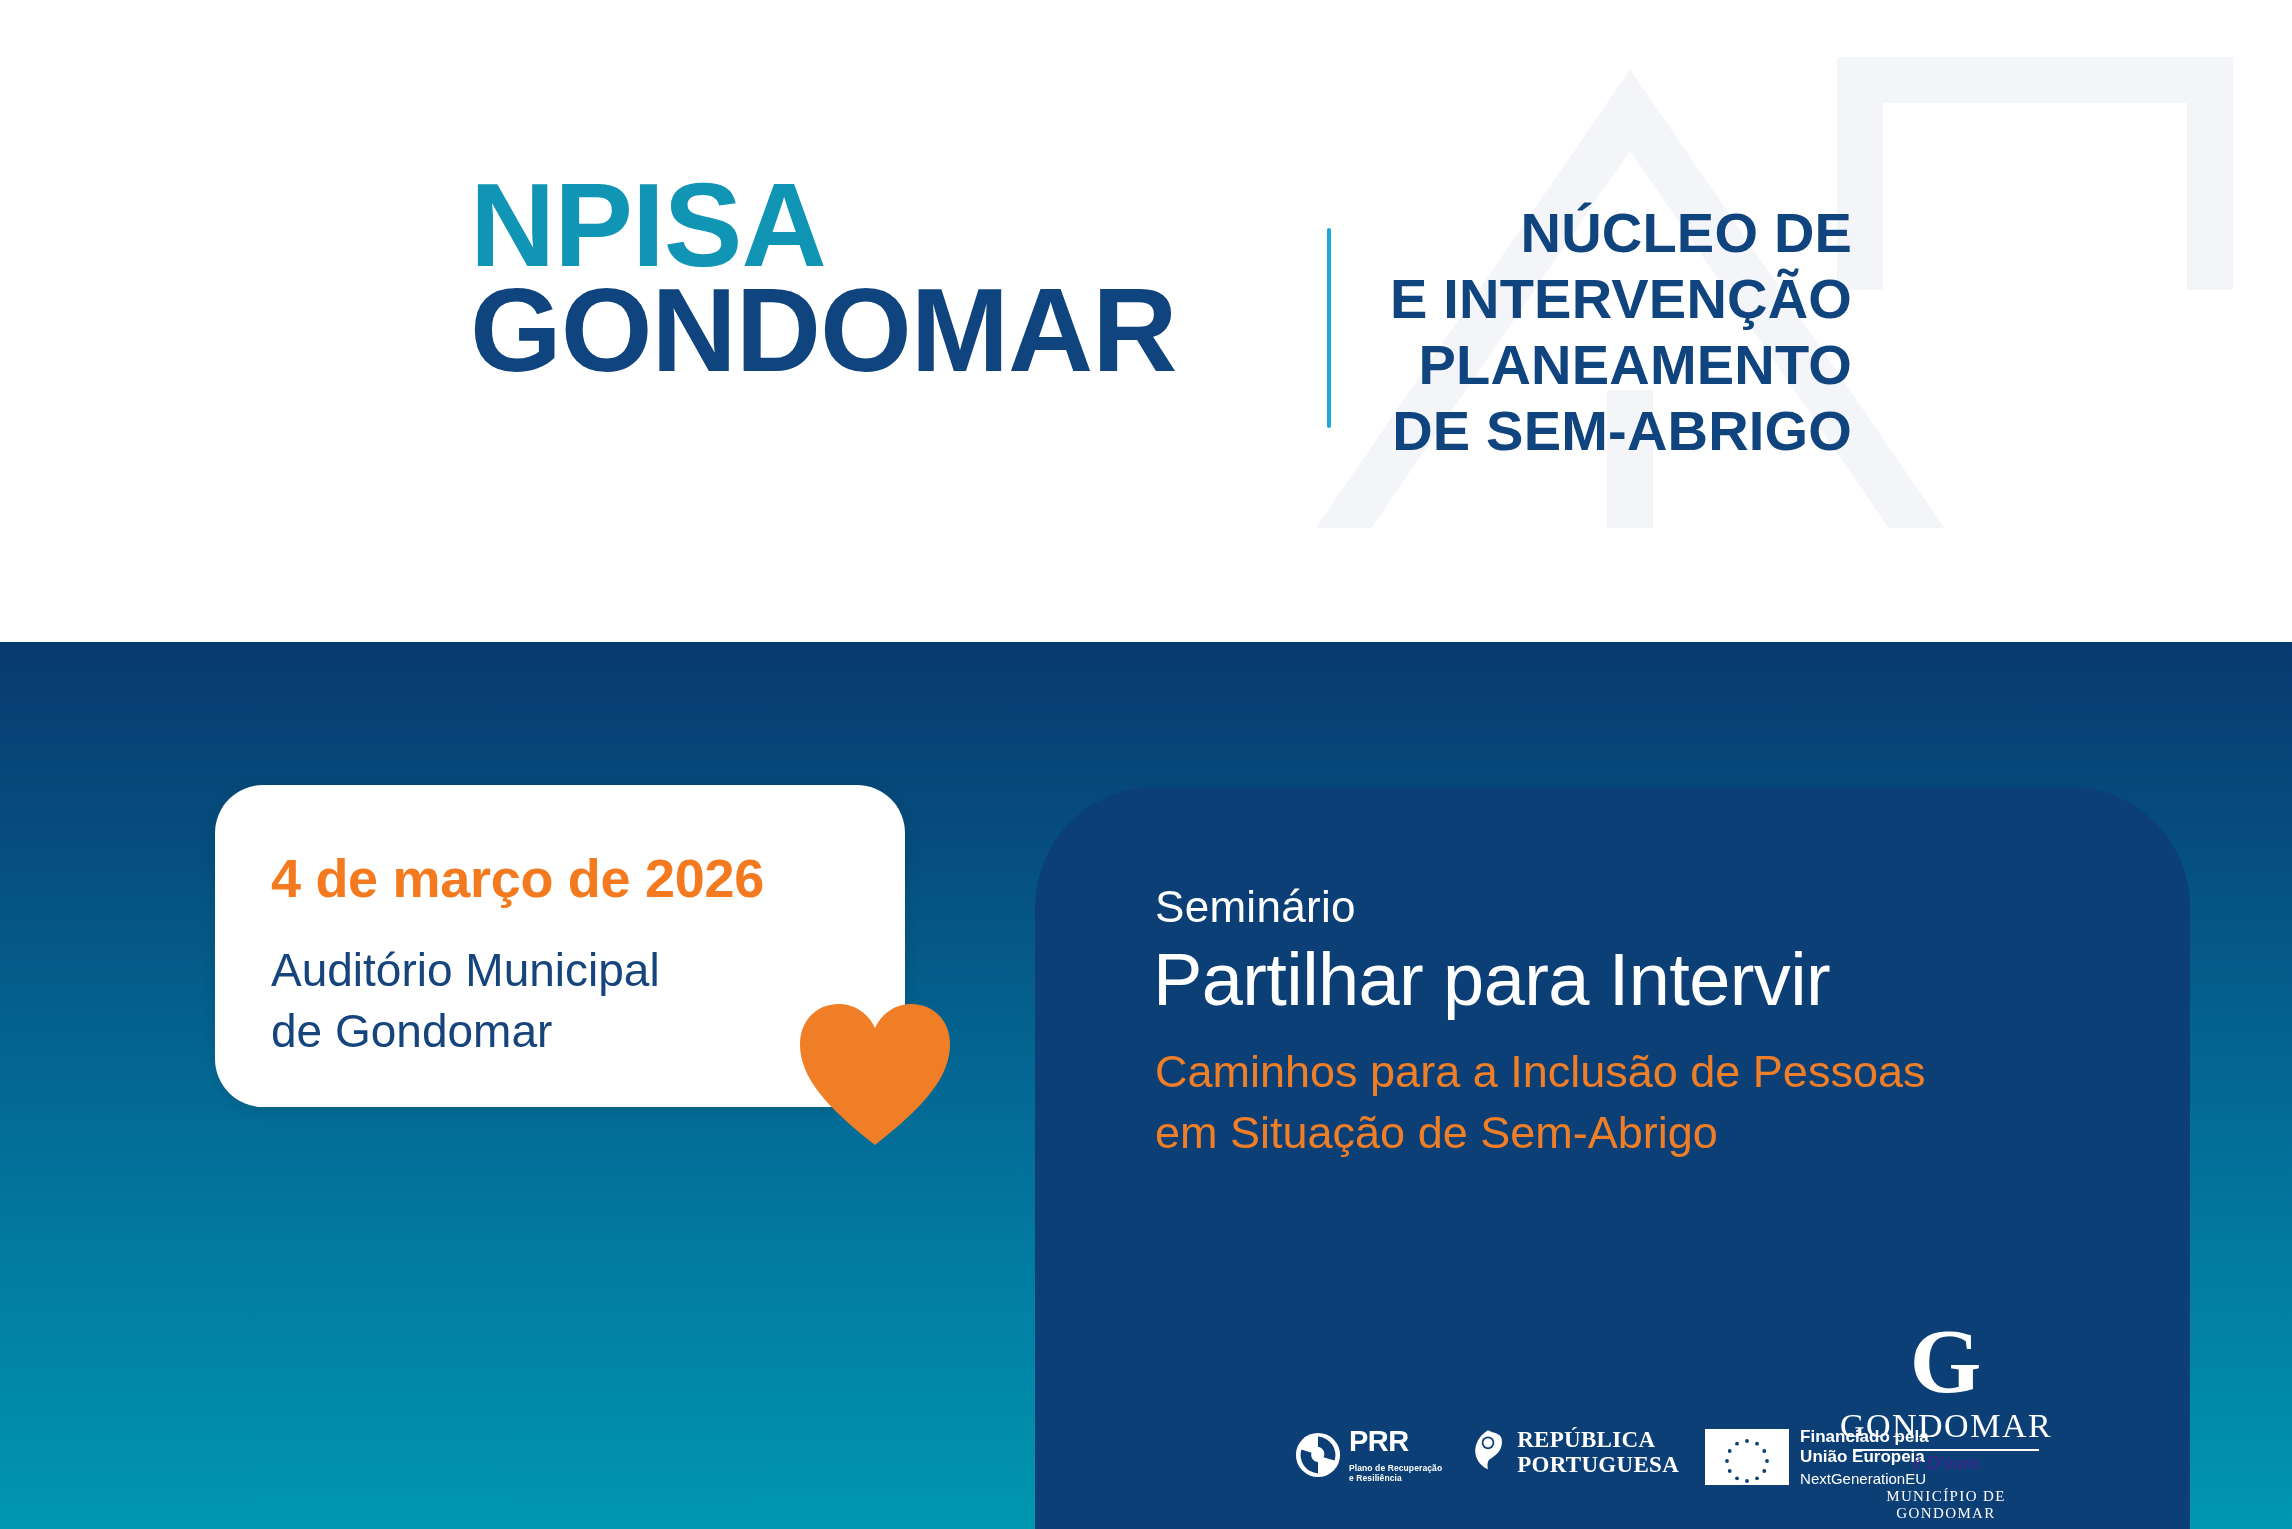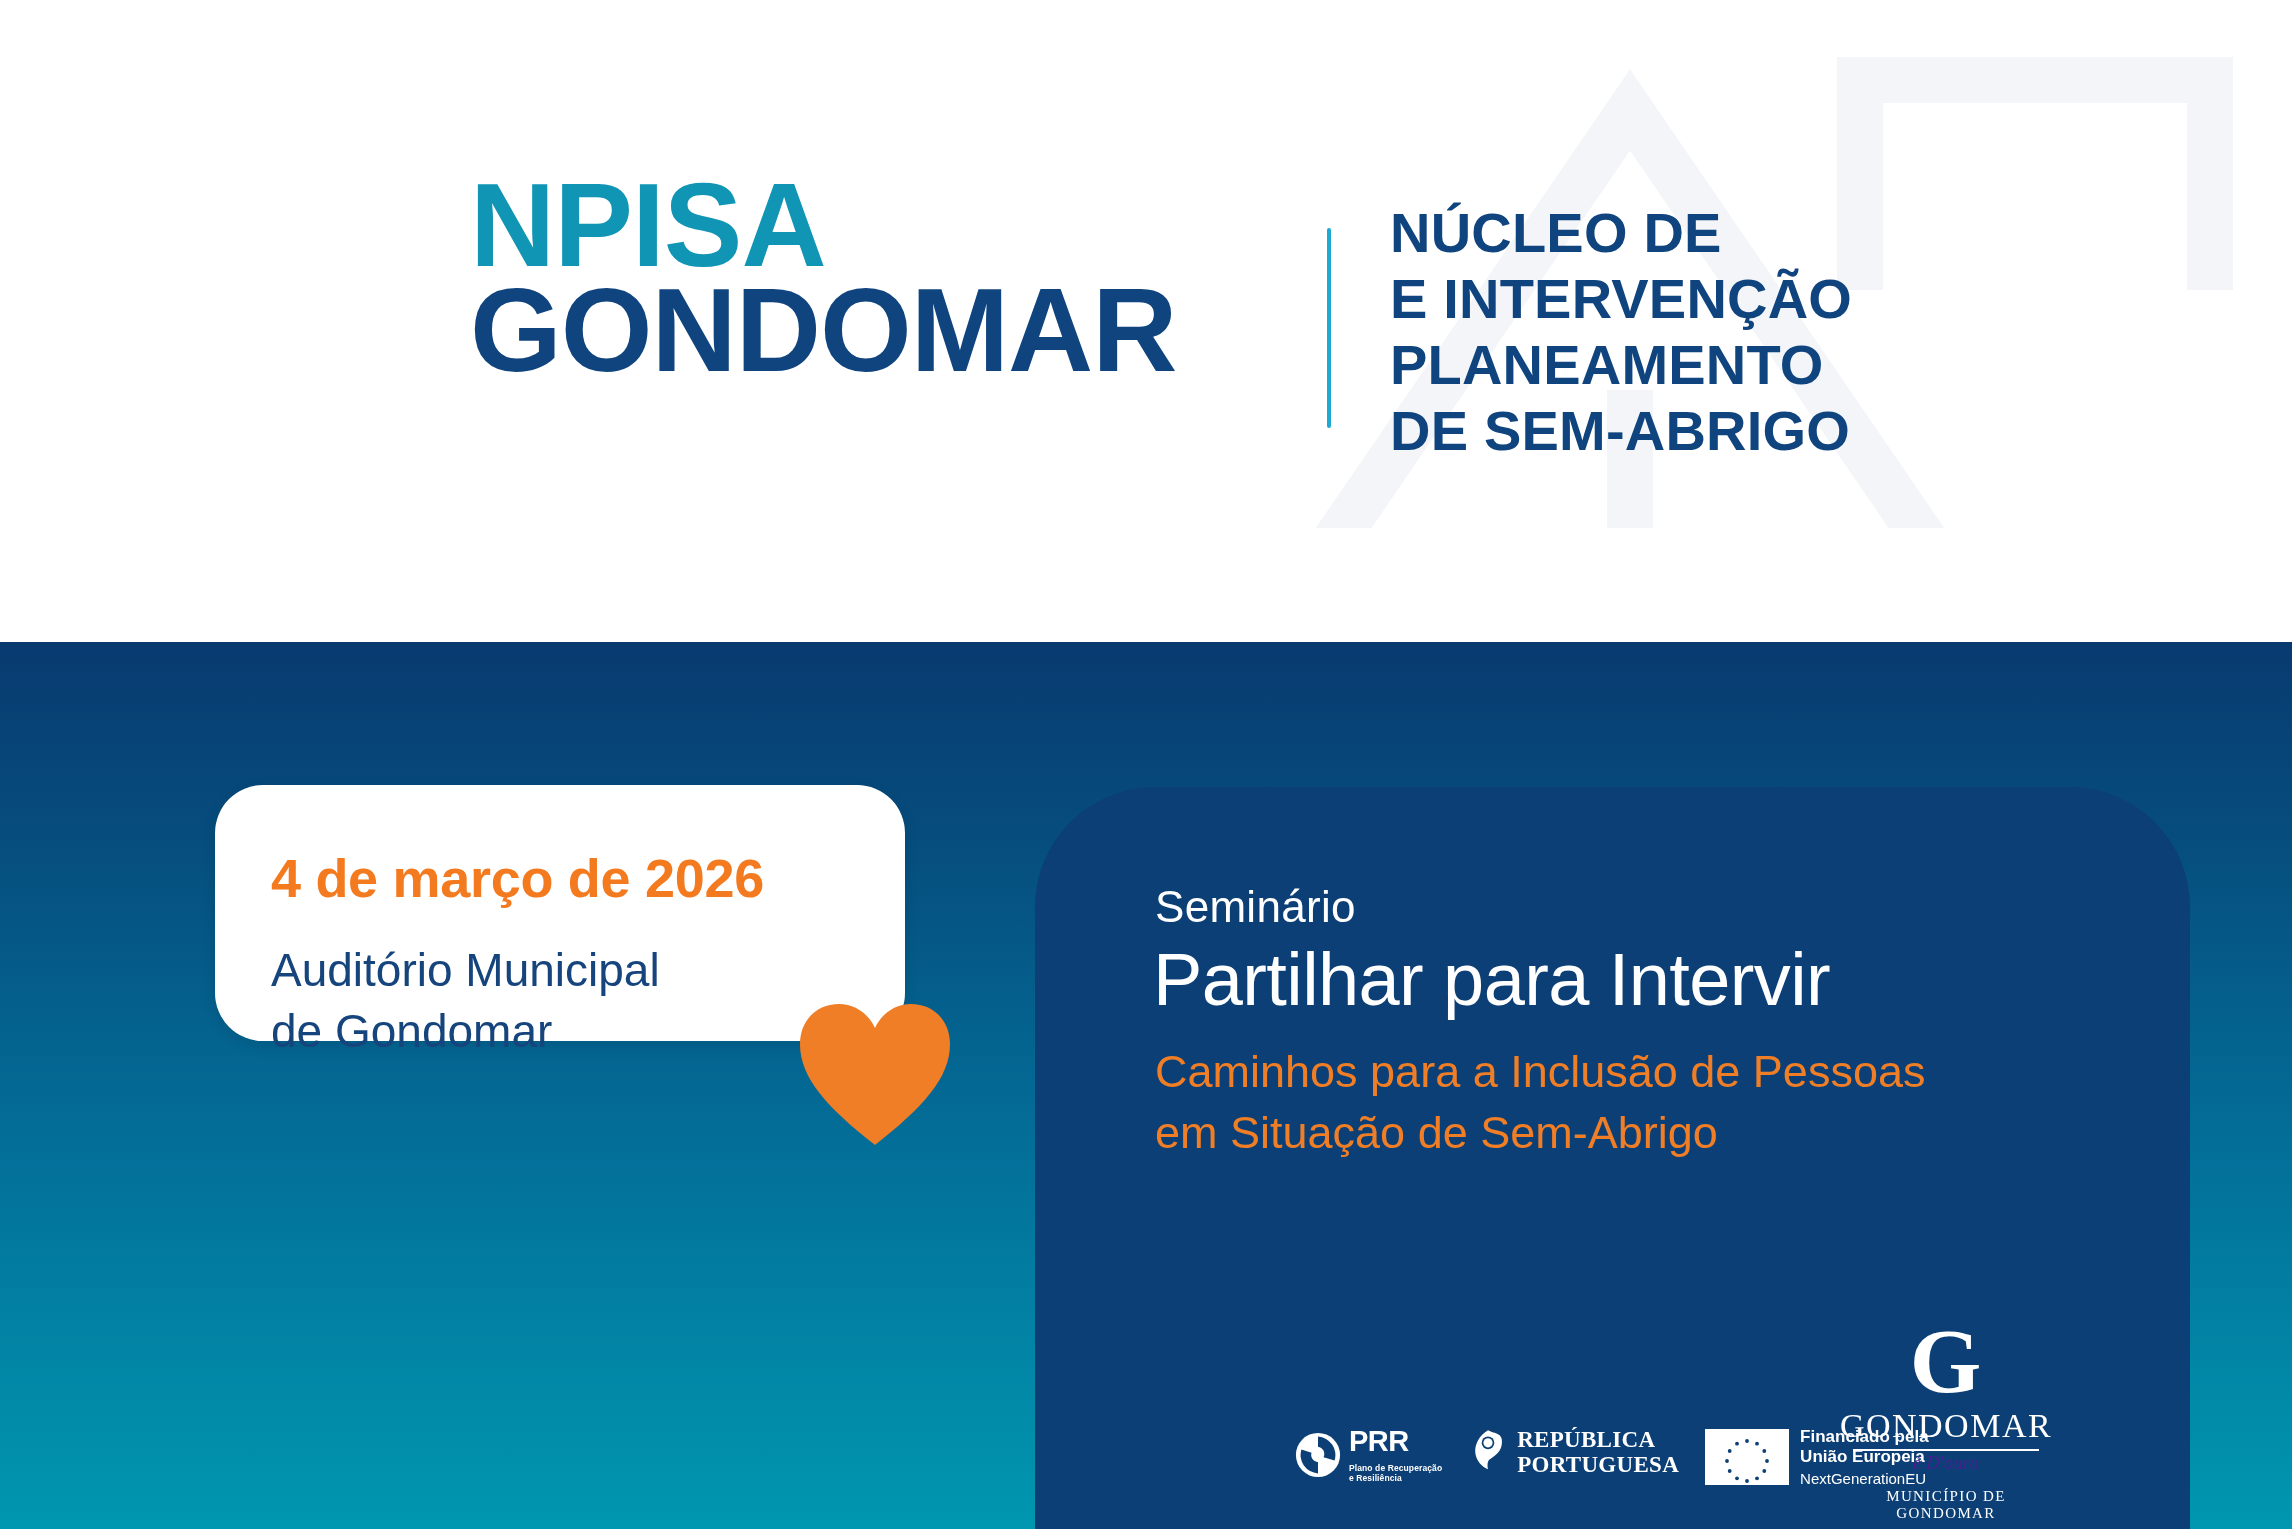--- a/index.html
+++ b/index.html
@@ -74,21 +74,21 @@
   .header-desc {
     position: absolute;
     left: 1390px;
     top: 200px;
     font-size: 56px;
     font-weight: 700;
     color: #10447e;
     line-height: 1.18;
     letter-spacing: 0.2px;
   }
-  .header-desc div { white-space: nowrap; }
+  .header-desc div { white-space: nowrap; text-align: right; }
 
   
   .body-band {
     position: absolute;
     left: 0; top: 642px;
     width: 2292px;
     height: 887px;
     background: linear-gradient(to bottom, #083a70 0%, #064d7d 22%, #03709a 58%, #0097b0 100%);
     overflow: hidden;
   }
@@ -133,21 +133,21 @@
     line-height: 1.35;
   }
   .panel-subtitle div { white-space: nowrap; }
 
   
   .info-card {
     position: absolute;
     left: 215px;
     top: 143px;
     width: 690px;
-    height: 256px;
+    height: 322px;
     background: #ffffff;
     border-radius: 48px;
     box-shadow: 0 4px 14px rgba(0,0,0,0.10);
   }
   .card-date {
     position: absolute;
     left: 56px;
     top: 62px;
     font-size: 54px;
     font-weight: 700;

